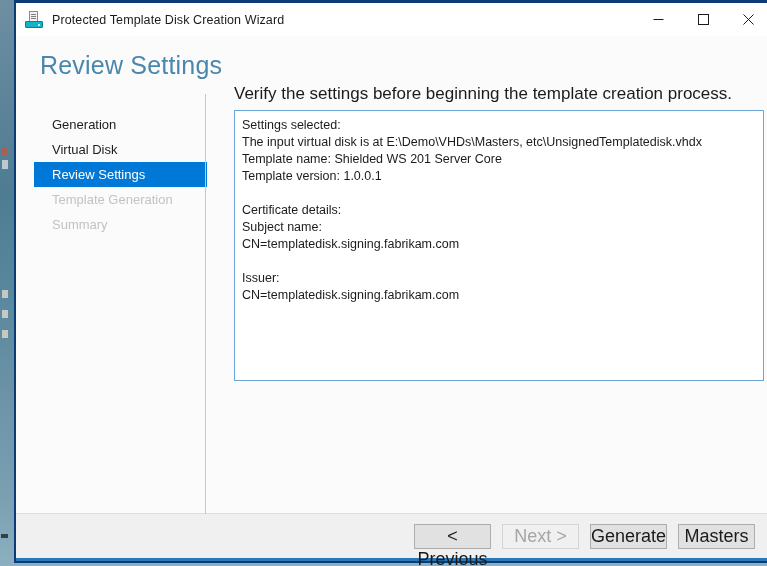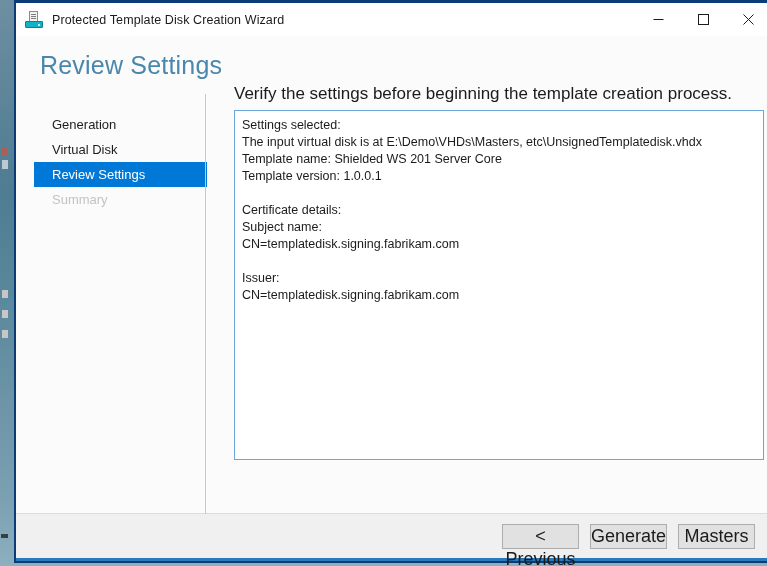--- a/index.html
+++ b/index.html
@@ -182,21 +182,21 @@
   }
   #content-intro {
     font-size: 17px;
     color: #1b1b1b;
     margin: 0 0 8px 27px;
     line-height: 16px;
   }
   #settings-box {
     margin-left: 27px;
     margin-right: 7px;
-    height: 350px;
+    height: 271px;
     box-sizing: border-box;
     border: 1px solid #6ca6d9;
     background: #ffffff;
     padding: 6px 7px 6px 7px;
     overflow: hidden;
   }
   #settings-text {
     font-size: 12.5px;
     line-height: 17px;
     color: #1b1b1b;
@@ -304,20 +304,23 @@
       <div class="nav-item">
         <span>Generation</span>
       </div>
       <div class="nav-item">
         <span>Virtual Disk</span>
       </div>
       <div class="nav-item selected">
         <span>Review Settings</span>
       </div>
       <div class="nav-item disabled">
+        <span>Template Generation</span>
+      </div>
+      <div class="nav-item disabled">
         <span>Summary</span>
       </div>
     </div>
 
     <div id="content">
       <p id="content-intro">Verify the settings before beginning the template creation process.</p>
       <div id="settings-box">
         <pre id="settings-text">Settings selected:
 The input virtual disk is at E:\Demo\VHDs\Masters, etc\UnsignedTemplatedisk.vhdx
 Template name: Shielded WS 201 Server Core
@@ -328,18 +331,19 @@
 CN=templatedisk.signing.fabrikam.com
 
 Issuer:
 CN=templatedisk.signing.fabrikam.com</pre>
       </div>
     </div>
   </div>
 
   <div id="footer">
     <button class="footbtn">&lt; Previous</button>
+    <button class="footbtn disabled">Next &gt;</button>
     <button class="footbtn">Generate</button>
     <button class="footbtn">Masters</button>
     <div id="right-lower-accent"></div>
   </div>
 
 </div>
 
 </body></html>

